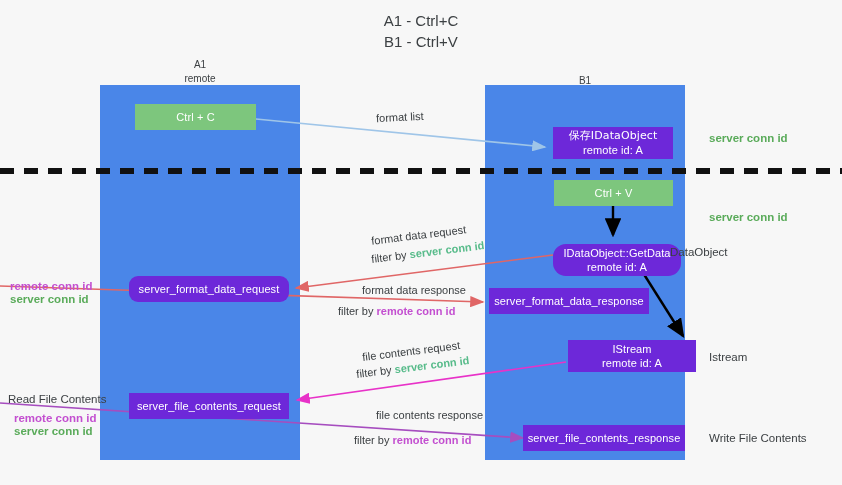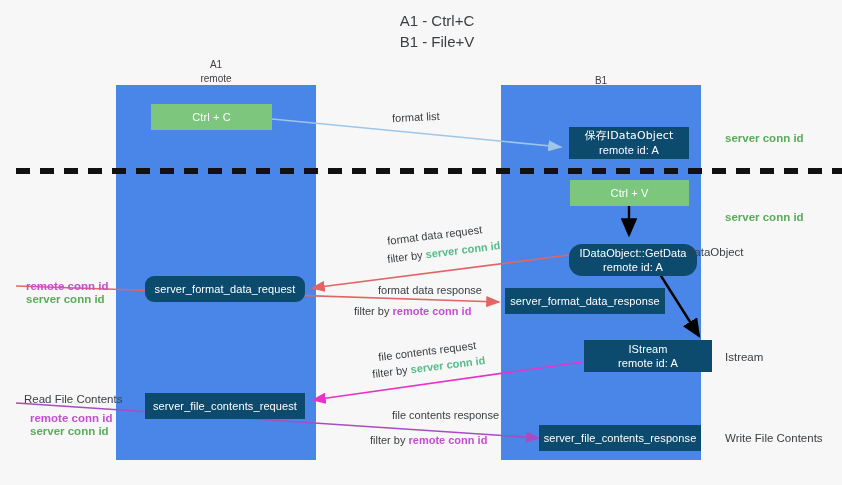--- a/index.html
+++ b/index.html
@@ -10,21 +10,20 @@
     width: 842px;
     height: 485px;
     background: #f7f7f7;
     font-family: "Liberation Sans", sans-serif;
     overflow: hidden;
   }
   #stage {
     position: relative;
     width: 688px;
     height: 485px;
-    margin-left: 16px;
   }
 
   
   .title {
     position: absolute;
     left: 0;
     top: 10px;
     width: 842px;
     text-align: center;
     font-size: 15px;
@@ -61,21 +60,21 @@
     font-size: 11px;
     text-align: center;
     display: flex;
     flex-direction: column;
     align-items: center;
     justify-content: center;
     line-height: 14px;
     letter-spacing: 0.1px;
   }
   .box.green { background: #7dc67d; }
-  .box.orange { background: #0c4a6e; }
+  .box.orange { background: #6d28d9; }
   .box .l2 { font-weight: normal; }
 
   
   .sep {
     position: absolute;
     left: 0;
     top: 168px;
     width: 842px;
     height: 6px;
     background: repeating-linear-gradient(
@@ -120,21 +119,21 @@
     font-family: "DejaVu Sans", sans-serif;
   }
 </style>
 </head>
 <body>
 
 <div id="stage">
 
   <div class="title">
     <div>A1 - Ctrl+C</div>
-    <div>B1 - File+V</div>
+    <div>B1 - Ctrl+V</div>
   </div>
 
   <div class="lane-head" style="left:100px; top:58px;">
     <div>A1</div>
     <div>remote</div>
   </div>
   <div class="lane-head" style="left:485px; top:74px;text-decoration:underline;">
     <div>B1</div>
     <div>connection</div>
   </div>

